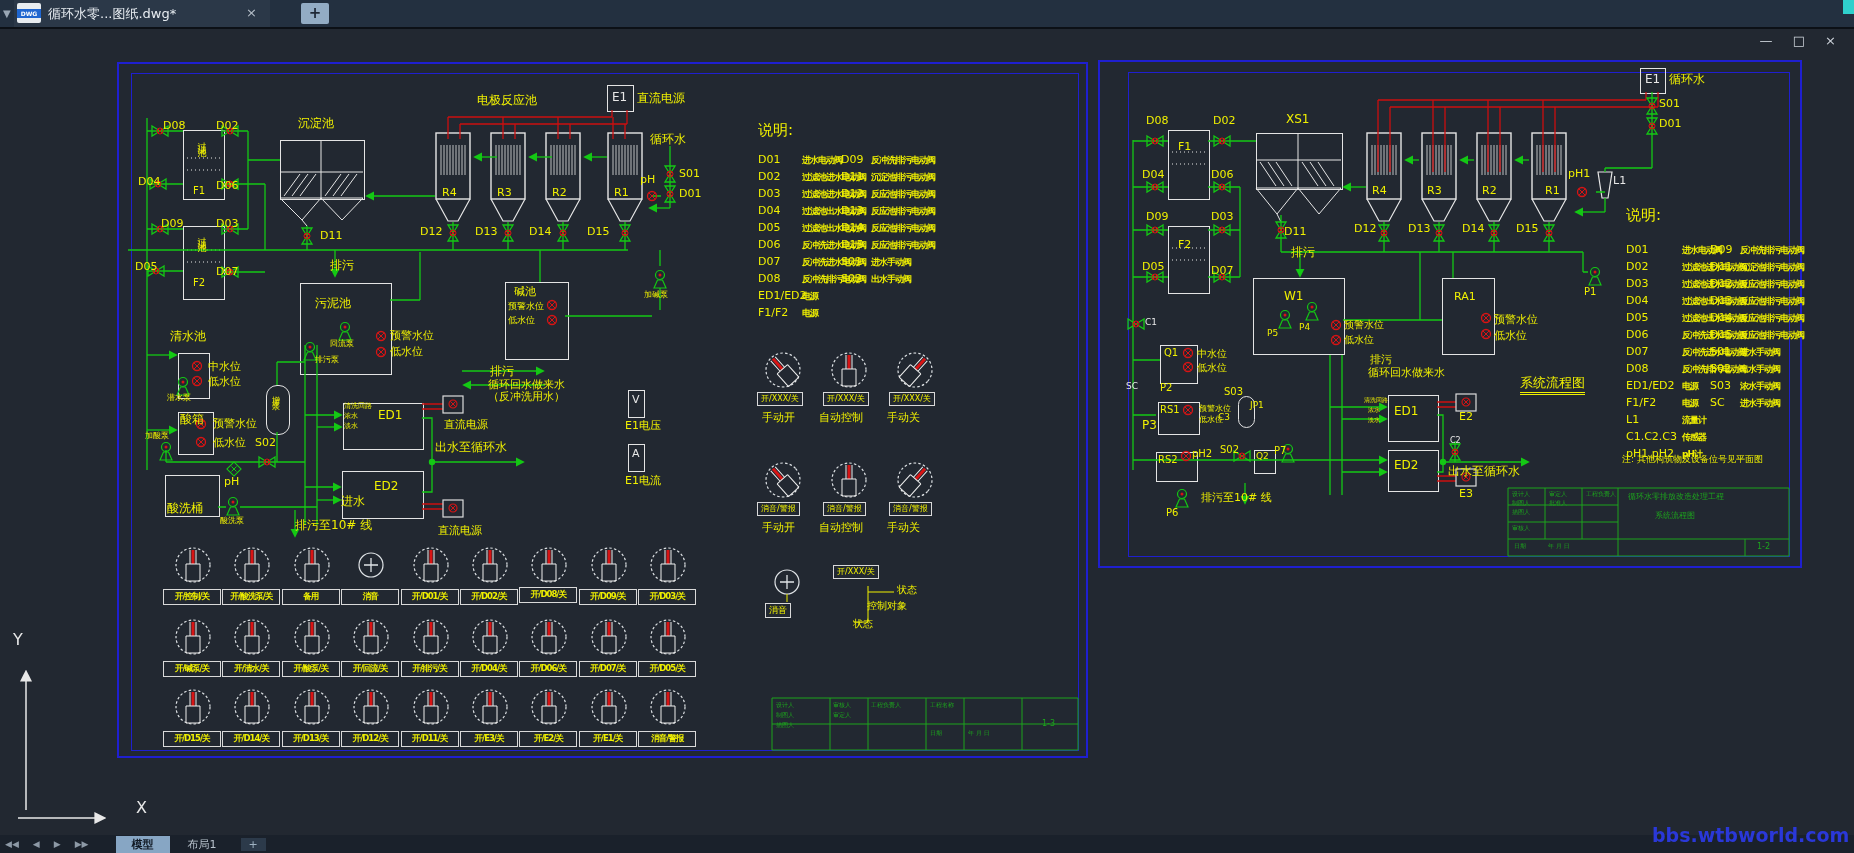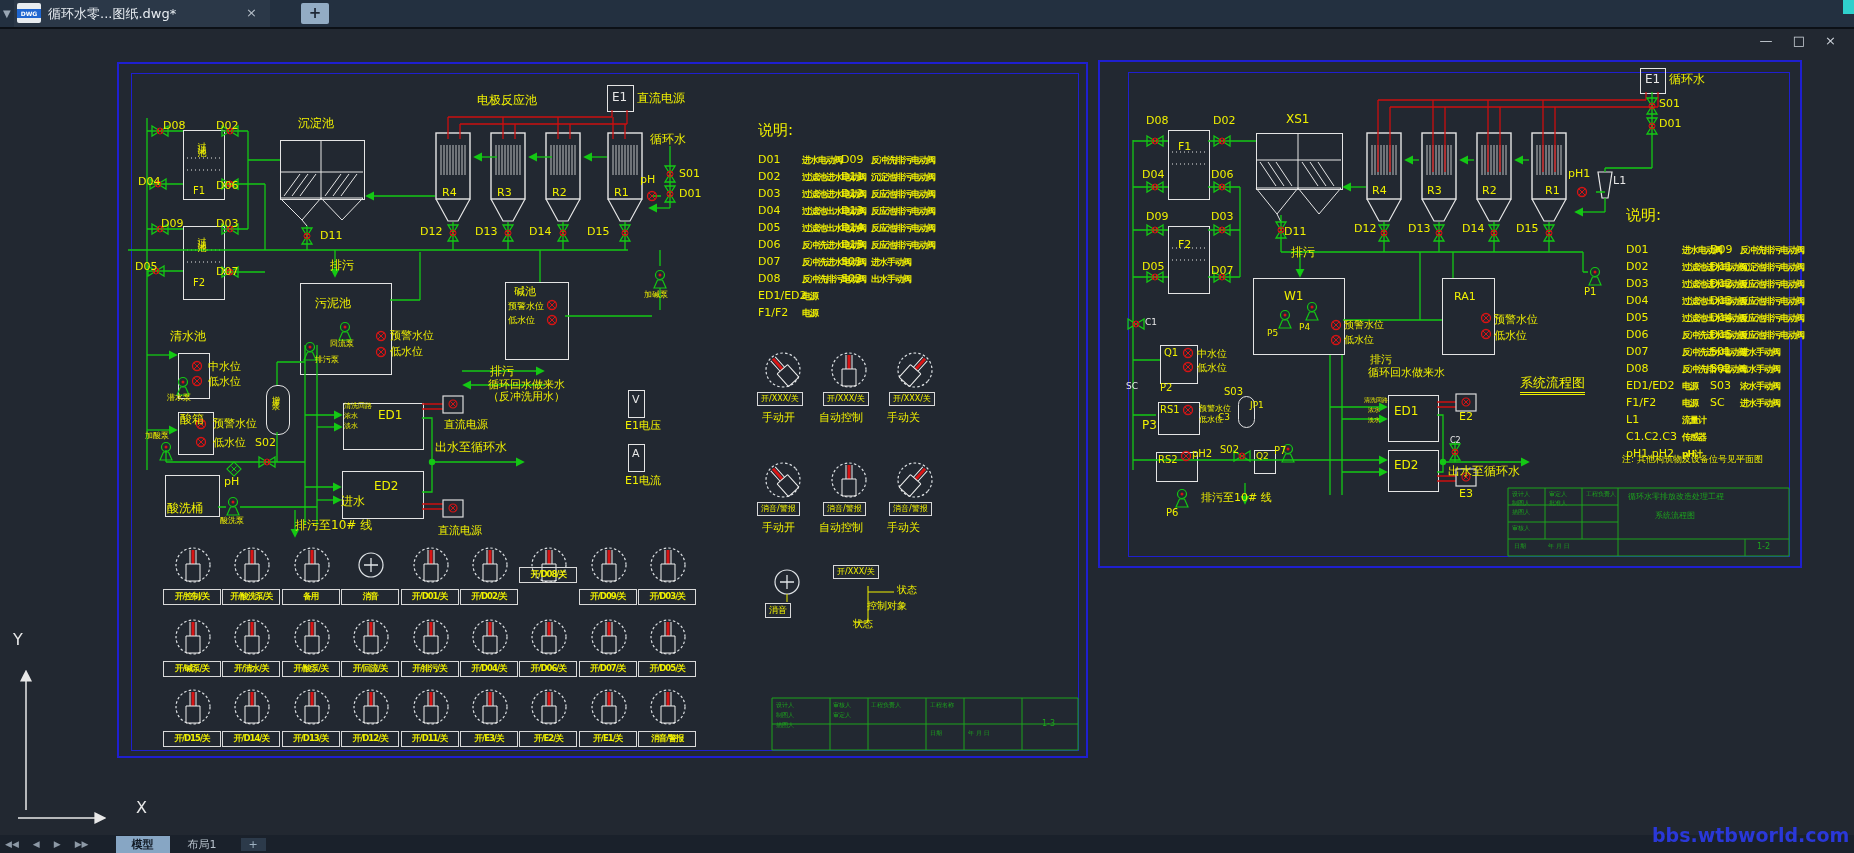--- a/index.html
+++ b/index.html
@@ -534,21 +534,21 @@
         <use href="#dial" transform="translate(20,22)"></use>
       </svg>
       <div class="glabel" style="left: 400.6px; top: 589px;">开/D01/关</div>
       <svg class="cellsvg" style="left:470px;top:543px" width="40" height="44">
         <use href="#dial" transform="translate(20,22)"></use>
       </svg>
       <div class="glabel" style="left: 460px; top: 589px;">开/D02/关</div>
       <svg class="cellsvg" style="left:529.4px;top:543px" width="40" height="44">
         <use href="#dial" transform="translate(20,22)"></use>
       </svg>
-      <div class="glabel" style="left: 519.4px; top: 567px; text-align: center;">开/D08/关</div>
+      <div class="glabel" style="left: 519.4px; top: 587px; text-align: center;">开/D08/关</div>
       <svg class="cellsvg" style="left:588.8px;top:543px" width="40" height="44">
         <use href="#dial" transform="translate(20,22)"></use>
       </svg>
       <div class="glabel" style="left: 578.8px; top: 589px;">开/D09/关</div>
       <svg class="cellsvg" style="left:648.2px;top:543px" width="40" height="44">
         <use href="#dial" transform="translate(20,22)"></use>
       </svg>
       <div class="glabel" style="left: 638.2px; top: 589px;">开/D03/关</div>
       <svg class="cellsvg" style="left:173px;top:615px" width="40" height="44">
         <use href="#dial" transform="translate(20,22)"></use>

